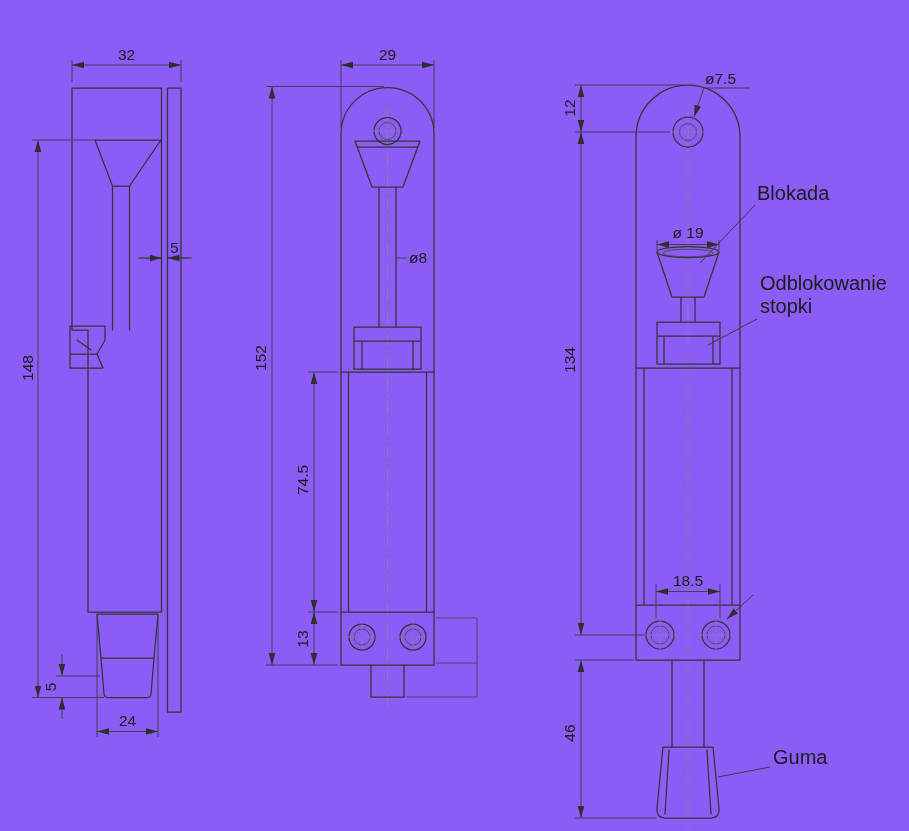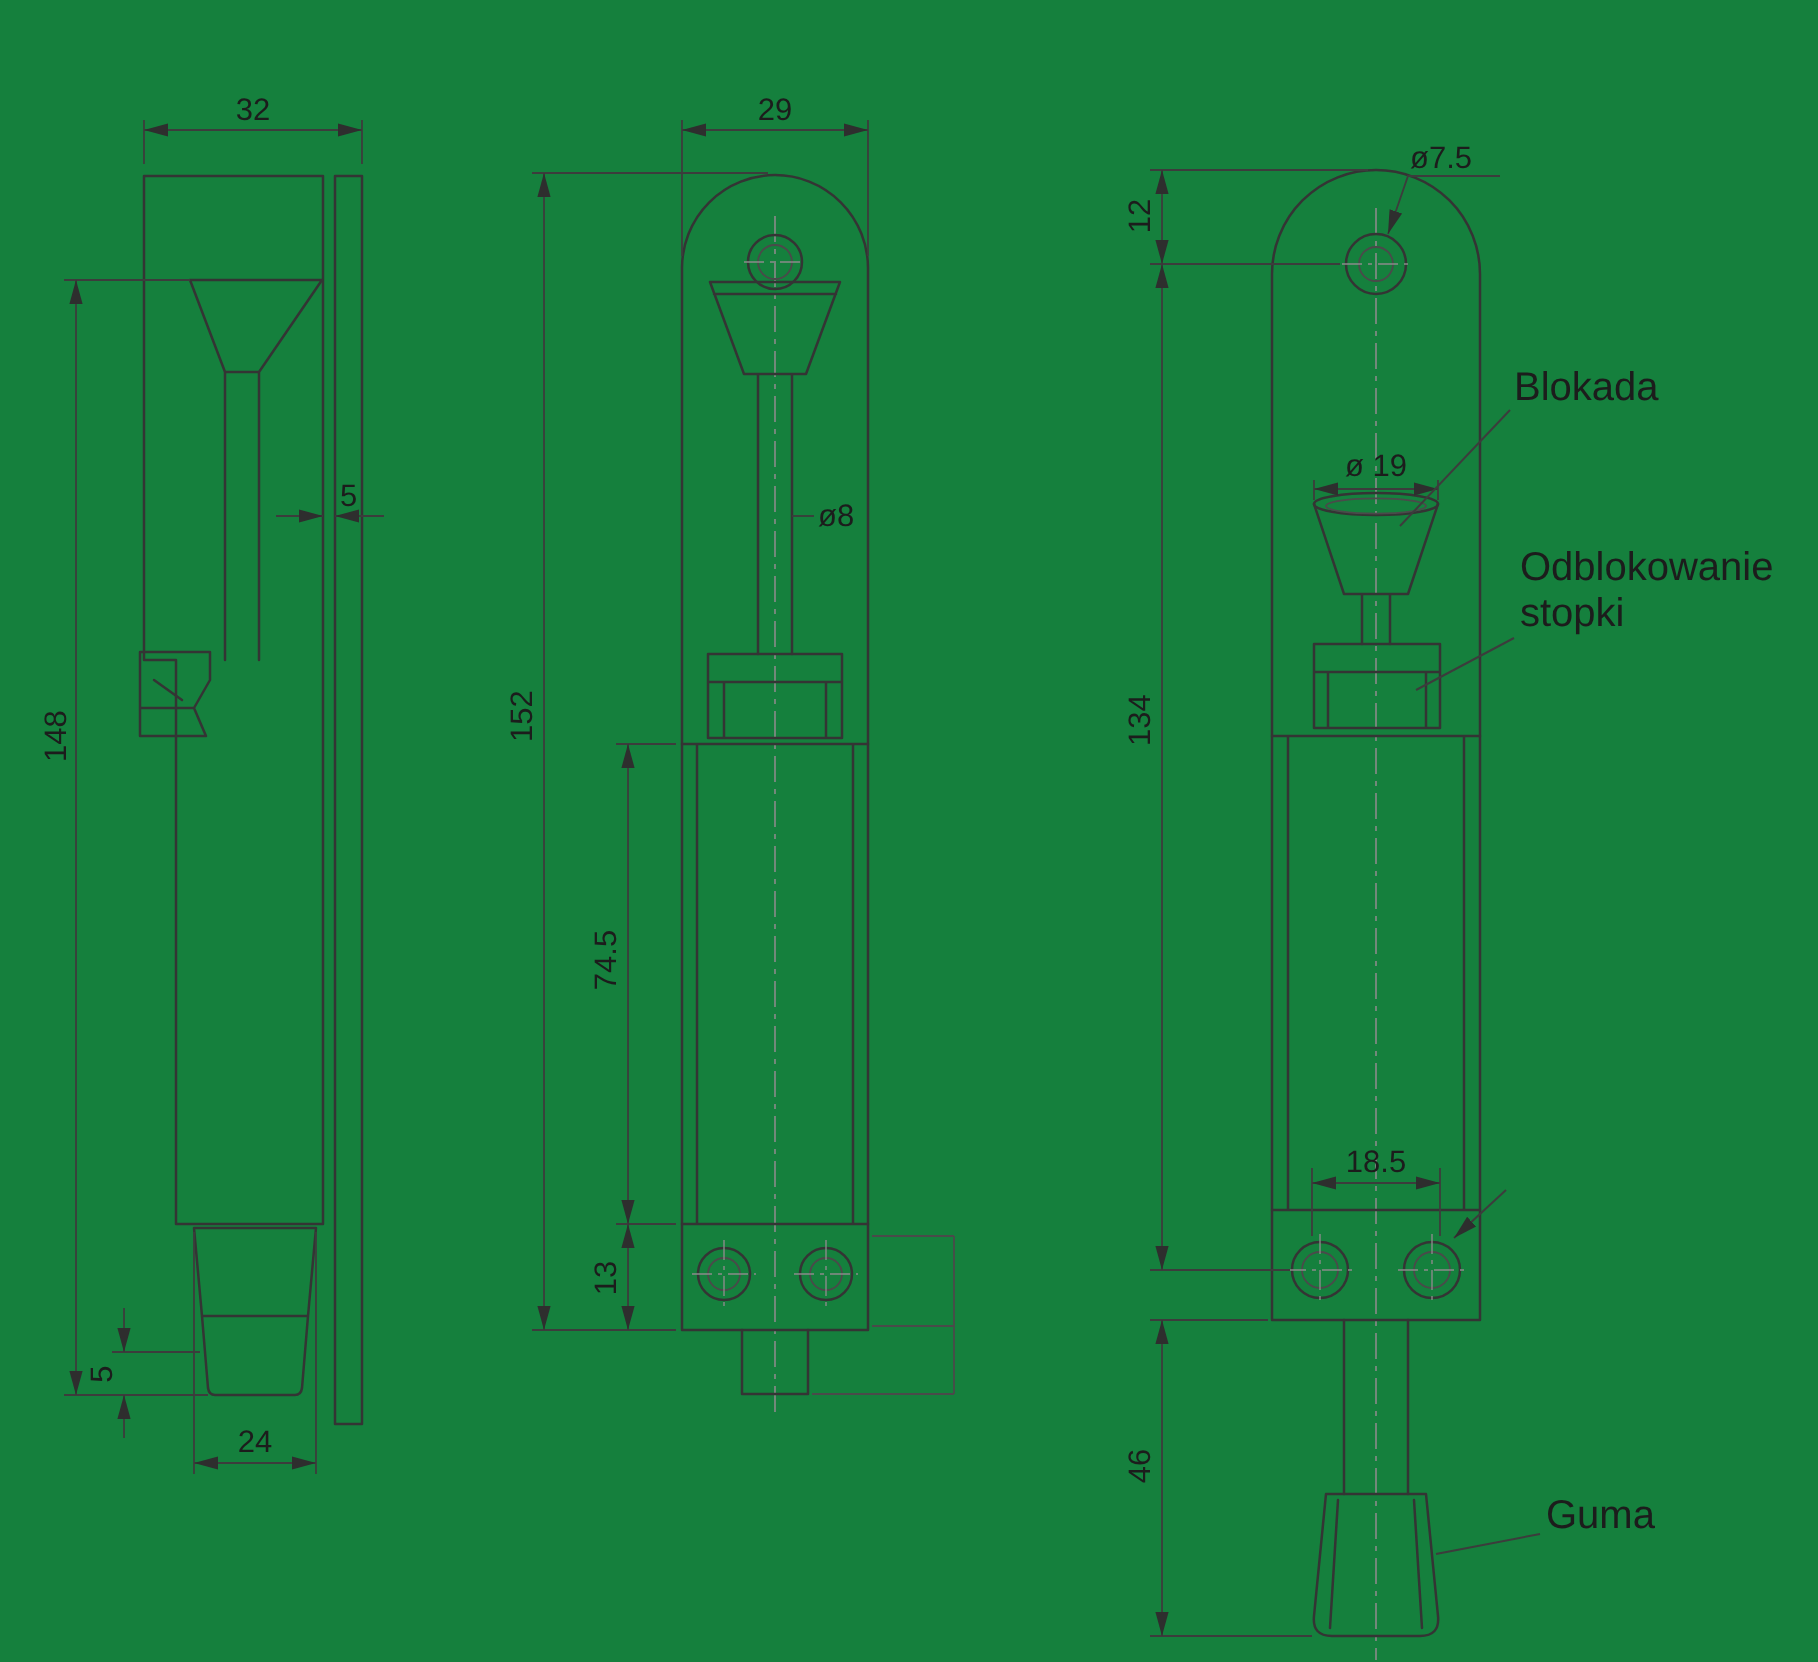--- a/index.html
+++ b/index.html
@@ -1,16 +1,16 @@
 <!DOCTYPE html>
 <html><head>
 <meta charset="utf-8">
 <style>
   html,body{margin:0;padding:0;background:#ffffff}
-  .canvas{position:relative;width:909px;height:831px;background:#15803d;
+  .canvas{position:relative;width:909px;height:831px;background:#8b5cf6;
           font-family:"Liberation Sans",sans-serif;overflow:hidden}
   svg{display:block}
   .ol{fill:none;stroke:#343434;stroke-width:1.25;stroke-linejoin:round;stroke-linecap:round}
   .thin{fill:none;stroke:#4a4a4a;stroke-width:.9}
   .dim{fill:none;stroke:#3c3c3c;stroke-width:.9}
   .ldr{fill:none;stroke:#3c3c3c;stroke-width:1}
   .cl{fill:none;stroke:#8a8a8a;stroke-width:.8;stroke-dasharray:13 3.5 2.5 3.5}
   .cross{fill:none;stroke:#8a8a8a;stroke-width:.7;stroke-dasharray:10 3 2 3}
   text{fill:#1c1c1c}
   .dim-t{font-size:15.5px}

